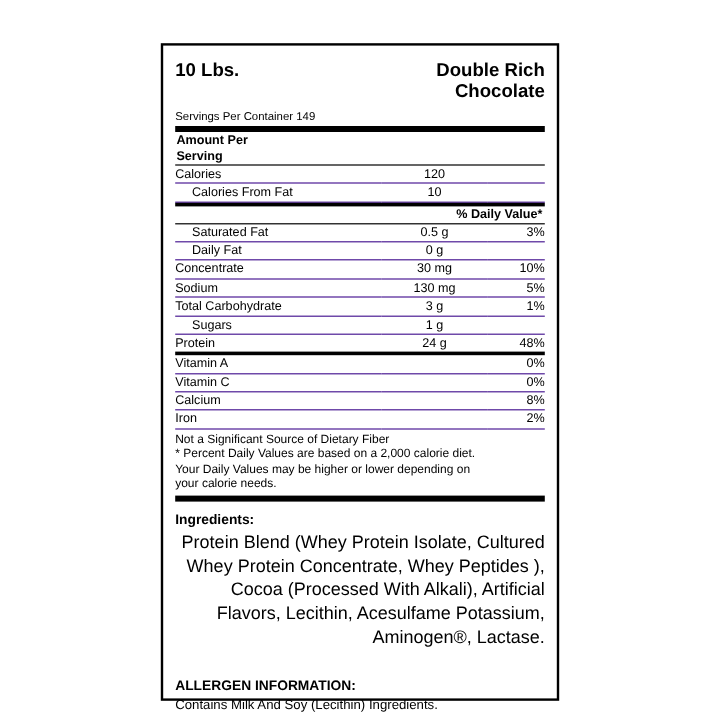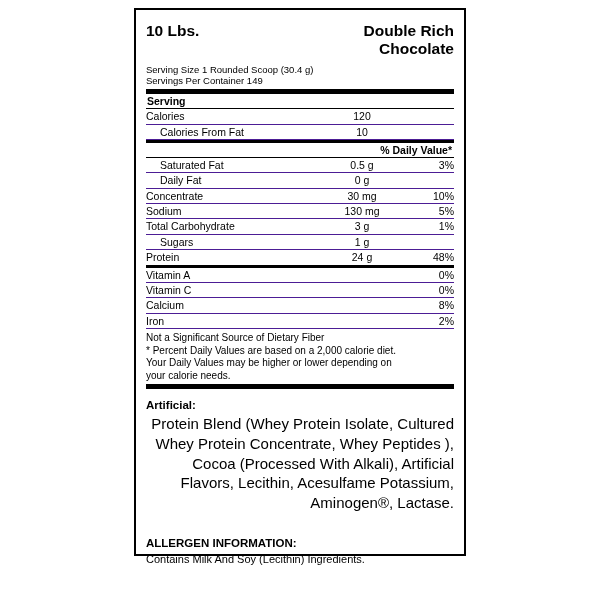--- a/index.html
+++ b/index.html
@@ -16,21 +16,21 @@
   }
   .page {
     position: relative;
     width: 600px;
     height: 600px;
     background: #ffffff;
   }
   .label {
     position: absolute;
     left: 134px;
-    top: 8px;
+    top: 36px;
     width: 332px;
     height: 548px;
     border: 2px solid #000000;
     background: #ffffff;
     box-sizing: border-box;
     padding: 8px 10px 8px 10px;
   }
   .header-row {
     display: flex;
     justify-content: space-between;
@@ -130,27 +130,27 @@
 
     <div class="header-row">
       <div class="size">10 Lbs.</div>
       <div class="flavor">
         <div>Double Rich</div>
         <div>Chocolate</div>
       </div>
     </div>
 
     <div class="serving">
-      <div>Serving Size 1 Rounded Scoop (30.4 g)</div>
       <div>Servings Per Container 149</div>
     </div>
 
     <div class="rule-thick"></div>
 
     <div class="amount-per">
+      <div>Amount Per</div>
       <div>Serving</div>
     </div>
 
     <div class="rule-thin"></div>
 
     <table class="nf">
       <tbody>
           <tr class="line">
         <td class="name">Calories</td>
         <td class="amt">120</td>
@@ -238,20 +238,20 @@
     <div class="footnotes">
       <div>Not a Significant Source of Dietary Fiber</div>
       <div>* Percent Daily Values are based on a 2,000 calorie diet.</div>
       <div>Your Daily Values may be higher or lower depending on</div>
       <div>your calorie needs.</div>
     </div>
 
     <div class="rule-thick"></div>
 
     <div class="ingredients-block">
-      <div class="ing-title">Artificial:</div>
+      <div class="ing-title">Ingredients:</div>
       <div class="ing-body">Protein Blend (Whey Protein Isolate, Cultured Whey Protein Concentrate, Whey Peptides ), Cocoa (Processed With Alkali), Artificial Flavors, Lecithin, Acesulfame Potassium, Aminogen®, Lactase.</div>
       <div class="allergen-title">ALLERGEN INFORMATION:</div>
       <div class="allergen-body">Contains Milk And Soy (Lecithin) Ingredients.</div>
     </div>
 
   </div>
 </div>
 
 </body></html>

